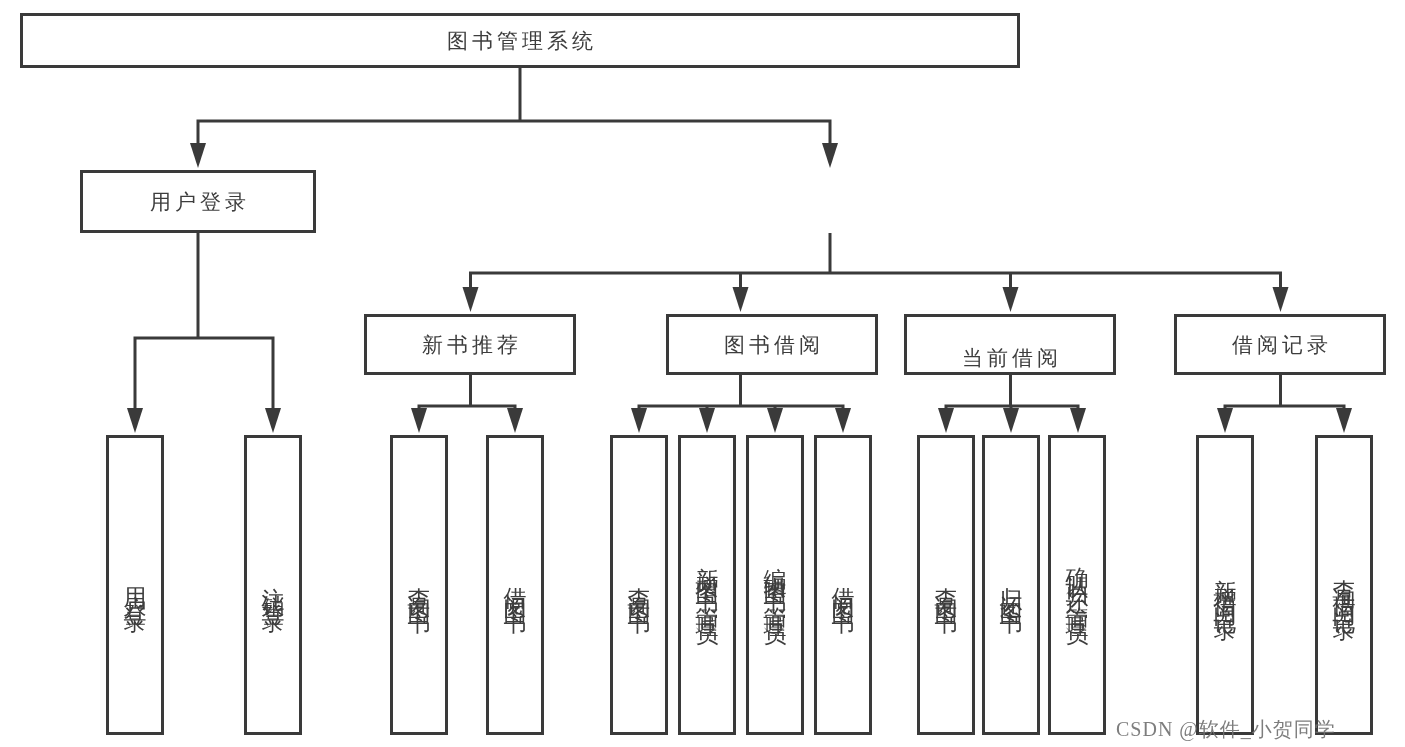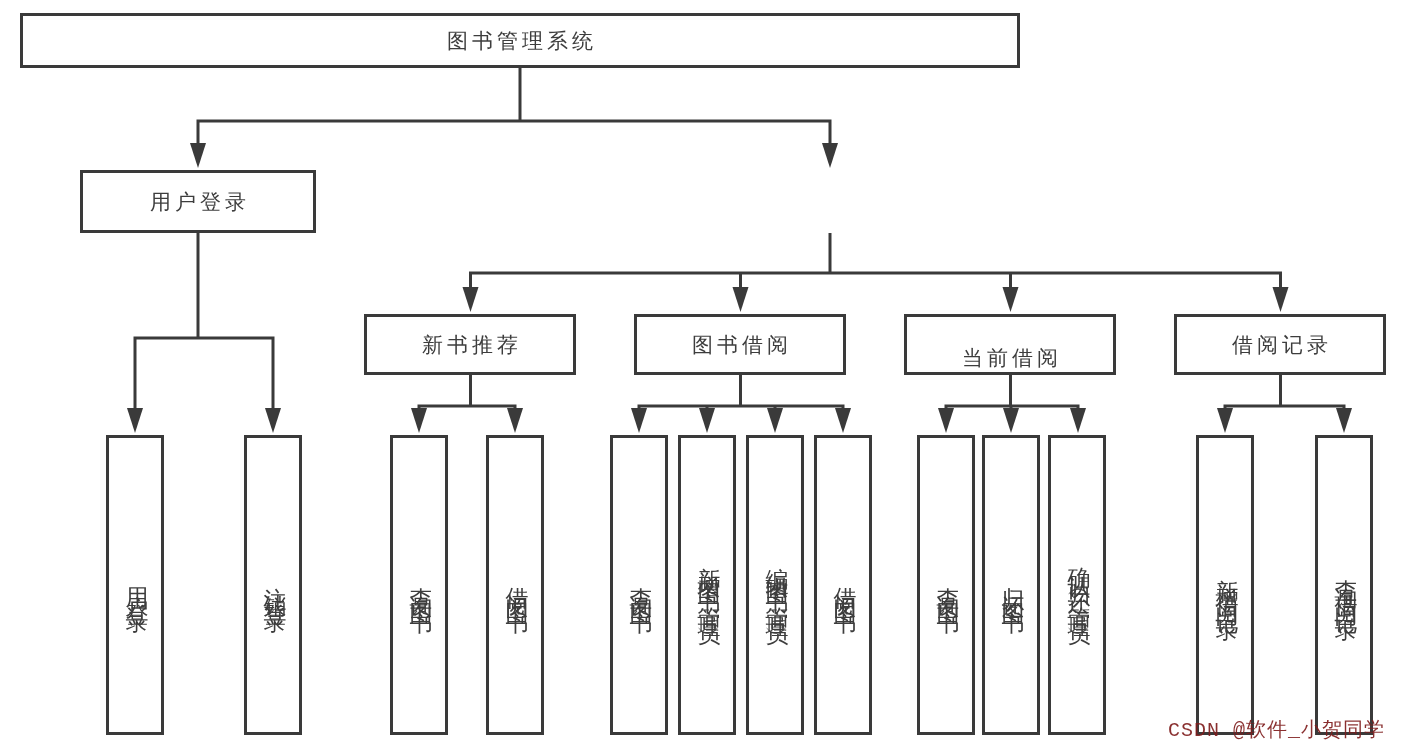--- a/index.html
+++ b/index.html
@@ -2,21 +2,21 @@
 <html><head>
 <meta charset="utf-8">
 <style>
   html,body { margin:0; padding:0; background:#ffffff; }
   .canvas {
     position: relative;
     width: 1405px;
     height: 747px;
     background: #ffffff;
     overflow: hidden;
-    font-family: Liberation Mono, monospace;
+    font-family: Liberation Serif, serif;
   }
   svg.wires { position:absolute; left:0; top:0; width:1405px; height:747px; }
   .node {
     position: absolute;
     background: #ffffff;
     border: 3px solid #3a3a3a;
     box-sizing: border-box;
     display: flex;
     align-items: center;
     justify-content: center;
@@ -35,43 +35,43 @@
     font-size: 23px;
     letter-spacing: 8px;
     line-height: 1;
     color: #3d3d3d;
   }
   
   .p-root  { left: 20px;  top: 13px;  width: 1000px; height: 55px; }
   .p-userlogin { left: 80px;  top: 170px; width: 236px; height: 63px; }
   .p-bookmgmt  { left: 712px; top: 170px; width: 236px; height: 63px; }
   .p-newbooks  { left: 364px;  top: 314px; width: 212px; height: 61px; }
-  .p-bookborrow{ left: 634px;  top: 314px; width: 212px; height: 61px; }
+  .p-bookborrow{ left: 666px;  top: 314px; width: 212px; height: 61px; }
   .p-currentbr { left: 904px;  top: 314px; width: 212px; height: 61px; align-items: flex-end; }
   .p-records   { left: 1174px; top: 314px; width: 212px; height: 61px; }
   .p-l1  { left: 106px; }
   .p-l2  { left: 244px; }
   .p-l3  { left: 390px; }
   .p-l4  { left: 486px; }
   .p-l5  { left: 610px; }
   .p-l6  { left: 678px; }
   .p-l7  { left: 746px; }
   .p-l8  { left: 814px; }
   .p-l9  { left: 917px; }
   .p-l10 { left: 982px; }
   .p-l11 { left: 1048px; }
   .p-l12 { left: 1196px; }
   .p-l13 { left: 1315px; }
   .watermark {
     position: absolute;
-    left: 1168px;
+    left: 1116px;
     top: 716px;
     z-index: 5;
     font-size: 20px;
-    color: #7f1d1d;
+    color: #737373;
     opacity: 0.92;
     white-space: nowrap;
     letter-spacing: 1px;
   }
 </style>
 </head>
 <body>
 
 <div class="canvas">
 

